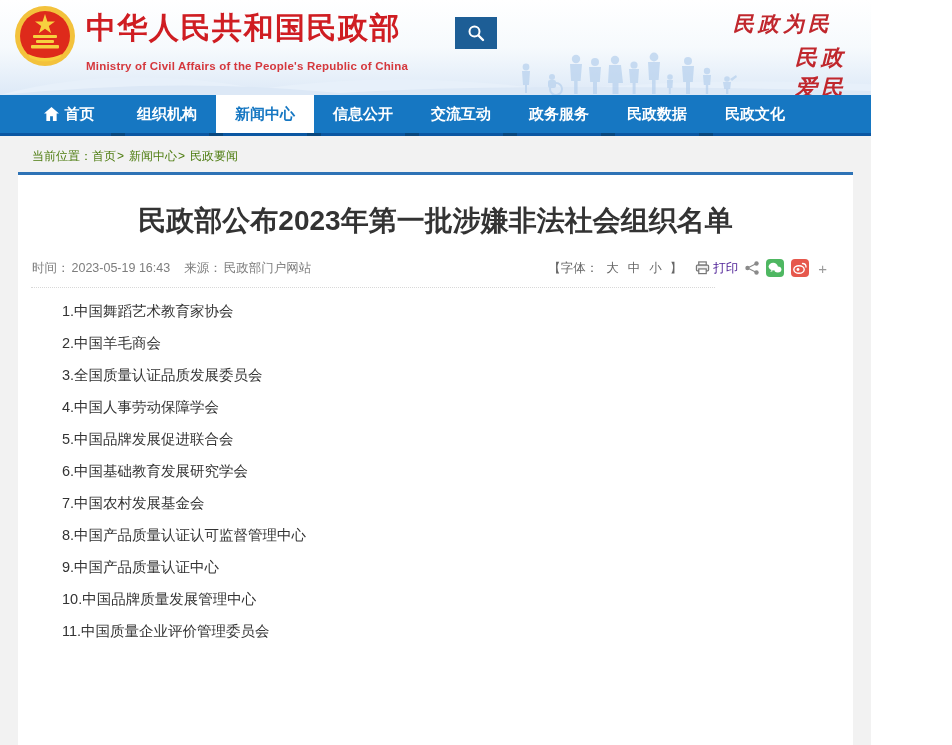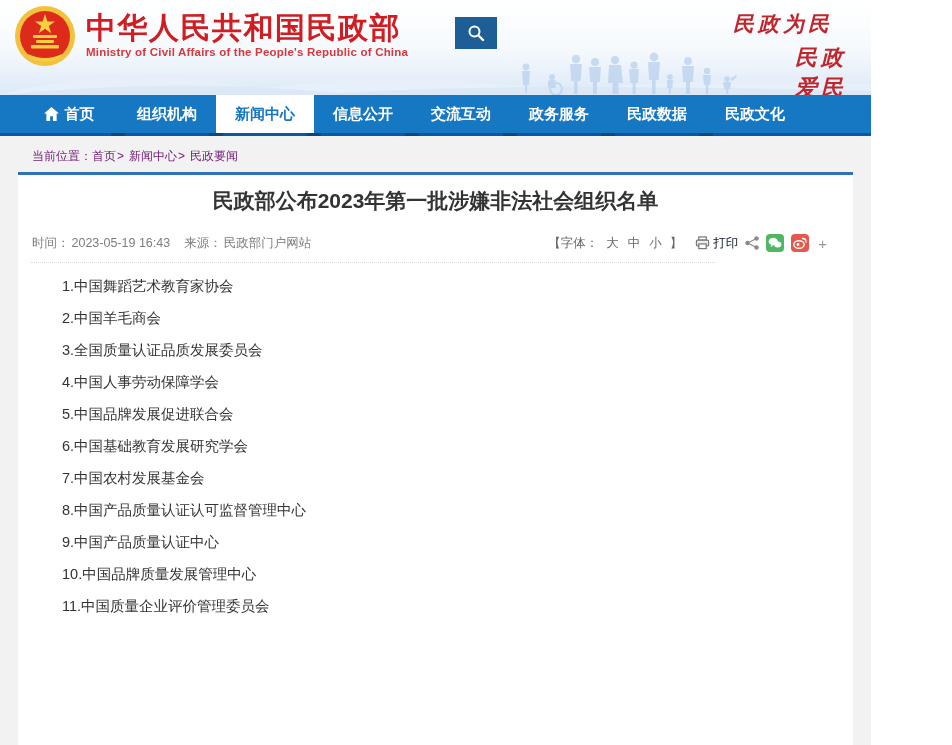--- a/index.html
+++ b/index.html
@@ -5,50 +5,50 @@
   * { margin:0; padding:0; box-sizing:border-box; }
   body { font-family:"Liberation Sans","DejaVu Sans",sans-serif; }
   .page { width:871px; height:745px; background:#f2f2f2; position:relative; overflow:hidden; }
 
   
   .header { position:relative; height:95px; background:linear-gradient(180deg,#ffffff 0%,#f6fafd 50%,#dde9f7 100%); overflow:hidden; }
   .mountains { position:absolute; left:0; bottom:0; width:952px; height:40px; }
   .emblem { position:absolute; left:14px; top:5px; width:62px; height:62px; }
   .site-titles { position:absolute; left:86px; top:12px; }
   .site-title { font-size:30px; font-weight:bold; color:#cf1d22; letter-spacing:1.5px; line-height:32px; }
-  .site-subtitle { font-size:11.5px; color:#d5383d; font-weight:bold; margin-top:2px; letter-spacing:0.2px; }
+  .site-subtitle { font-size:11.5px; color:#d5383d; font-weight:bold; margin-top:16px; letter-spacing:0.2px; }
   .search { position:absolute; left:455px; top:17px; display:flex; }
   .search-input { width:192px; height:32px; border:1px solid #d9d9d9; border-right:none; padding:0 10px; font-size:12.5px; color:#333; outline:none; background:#fff; font-family:inherit; }
   .search-input::placeholder { color:#a9a9a9; }
   .search-btn { width:42px; height:32px; background:#1d5e96; border:none; display:flex; align-items:center; justify-content:center; cursor:pointer; }
   .slogan { position:absolute; left:733px; top:10px; color:#c0272d; font-family:Liberation Mono, monospace; font-style:italic; font-weight:bold; }
   .slogan-l1 { font-size:21px; letter-spacing:4px; }
   .slogan-l2 { font-size:22px; letter-spacing:4px; margin-left:62px; margin-top:5px; }
   .silhouettes { position:absolute; left:518px; bottom:0; }
 
   
   .navbar { position:relative; height:41px; background:#1677c2; border-bottom:3px solid #0b57a2; display:flex; padding-left:20px; }
   .nav-item { position:relative; width:98px; height:38px; display:flex; align-items:center; justify-content:center; gap:6px; color:#fff; font-size:15px; font-weight:bold; cursor:pointer; }
   .nav-item.active { background:#fff; color:#1677c2; }
   .nav-item:not(:last-child)::after { content:""; position:absolute; right:-7px; bottom:-3px; width:14px; height:3px; background:#09477e; }
 
   
-  .breadcrumb { height:36px; padding:12px 0 0 32px; font-size:12px; color:#701a75; }
+  .breadcrumb { height:36px; padding:12px 0 0 32px; font-size:12px; color:#4d7c0f; }
   .crumb { cursor:pointer; }
   .crumb-sep { margin:0 5px 0 1px; }
 
   
   .content { margin:0 18px; height:573px; background:#fff; border-top:3px solid #2e73b6; }
-  .article-title { padding-top:12px; text-align:center; font-size:21px; font-weight:bold; color:#333; }
+  .article-title { padding-top:27px; text-align:center; font-size:28px; font-weight:bold; color:#333; }
   .meta-row { display:flex; justify-content:space-between; align-items:center; margin:19px 26px 0 14px; font-size:12.5px; color:#7d7d7d; }
   .meta-left span { margin-right:2px; }
   .meta-src-label { margin-left:12px; }
   .meta-right { display:flex; align-items:center; gap:7px; color:#666;justify-content:flex-end; }
   .font-opt { cursor:pointer; margin:0 1px; }
-  .meta-print { display:flex; align-items:center; gap:3px; cursor:pointer; margin-left:6px; color:#0f172a; }
+  .meta-print { display:flex; align-items:center; gap:3px; cursor:pointer; margin-left:6px; color:#4c1d95; }
   .icon-badge { width:18px; height:18px; border-radius:4px; display:flex; align-items:center; justify-content:center; cursor:pointer; }
   .wechat { background:#4eb761; }
   .weibo { background:#e6584c; }
   .share-wrap { cursor:pointer; display:flex; align-items:center; }
   .meta-plus { font-size:15px; color:#999; cursor:pointer; margin-left:2px; }
   .dotted-sep { border-bottom:1px dotted #d8d8d8; margin:10px 138px 0 13px; }
   .article-body { padding:0 44px 0 15px; font-size:14.5px; color:#333; }
   .lead { margin-top:23px; line-height:31px; text-indent:2em; }
   .org-list { margin-top:7px; }
   .org-item { line-height:32px; text-indent:2em; }

